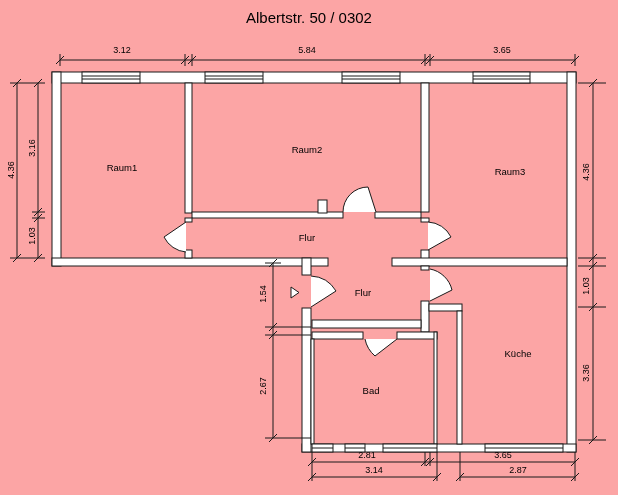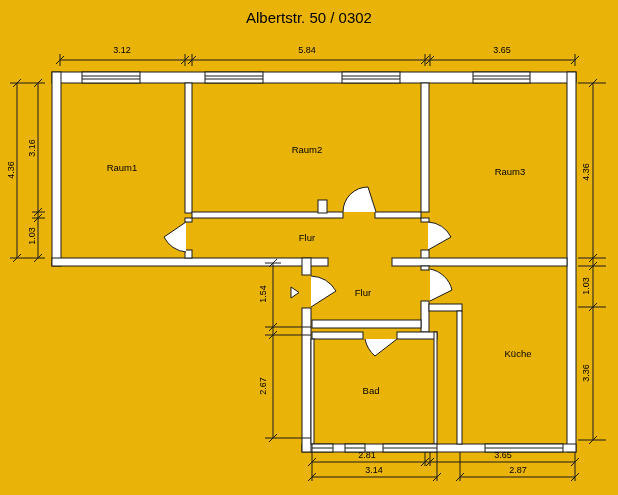--- a/index.html
+++ b/index.html
@@ -1,16 +1,16 @@
 <!DOCTYPE html>
 <html><head>
 <meta charset="utf-8">
 <style>
   html,body{margin:0;padding:0;background:#ffffff;}
-  #stage{position:relative;width:618px;height:495px;background:#eab308;overflow:hidden;
+  #stage{position:relative;width:618px;height:495px;background:#fca5a5;overflow:hidden;
          font-family:"Liberation Sans", sans-serif;}
   svg{position:absolute;left:0;top:0;}
   .wall{fill:#ffffff;stroke:#1a1a1a;stroke-width:1;}
   .win{fill:#ffffff;stroke:#1a1a1a;stroke-width:1;}
   .thin{stroke:#1a1a1a;stroke-width:1;fill:none;}
   .door{fill:#ffffff;stroke:#1a1a1a;stroke-width:1;}
   .dim{stroke:#1a1a1a;stroke-width:1;fill:none;}
   .lbl{fill:#000000;font-size:9.5px;}
   .dlbl{fill:#000000;font-size:9px;}
   .ttl{fill:#000000;font-size:15px;}

